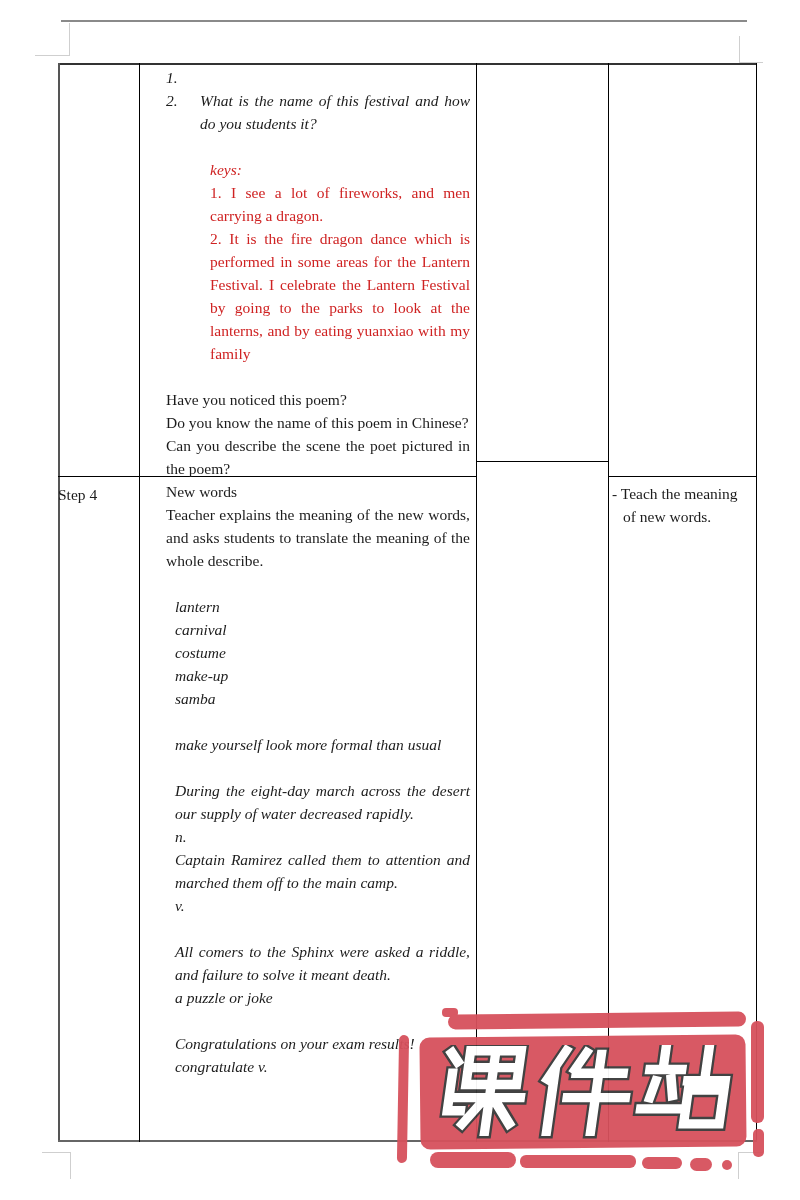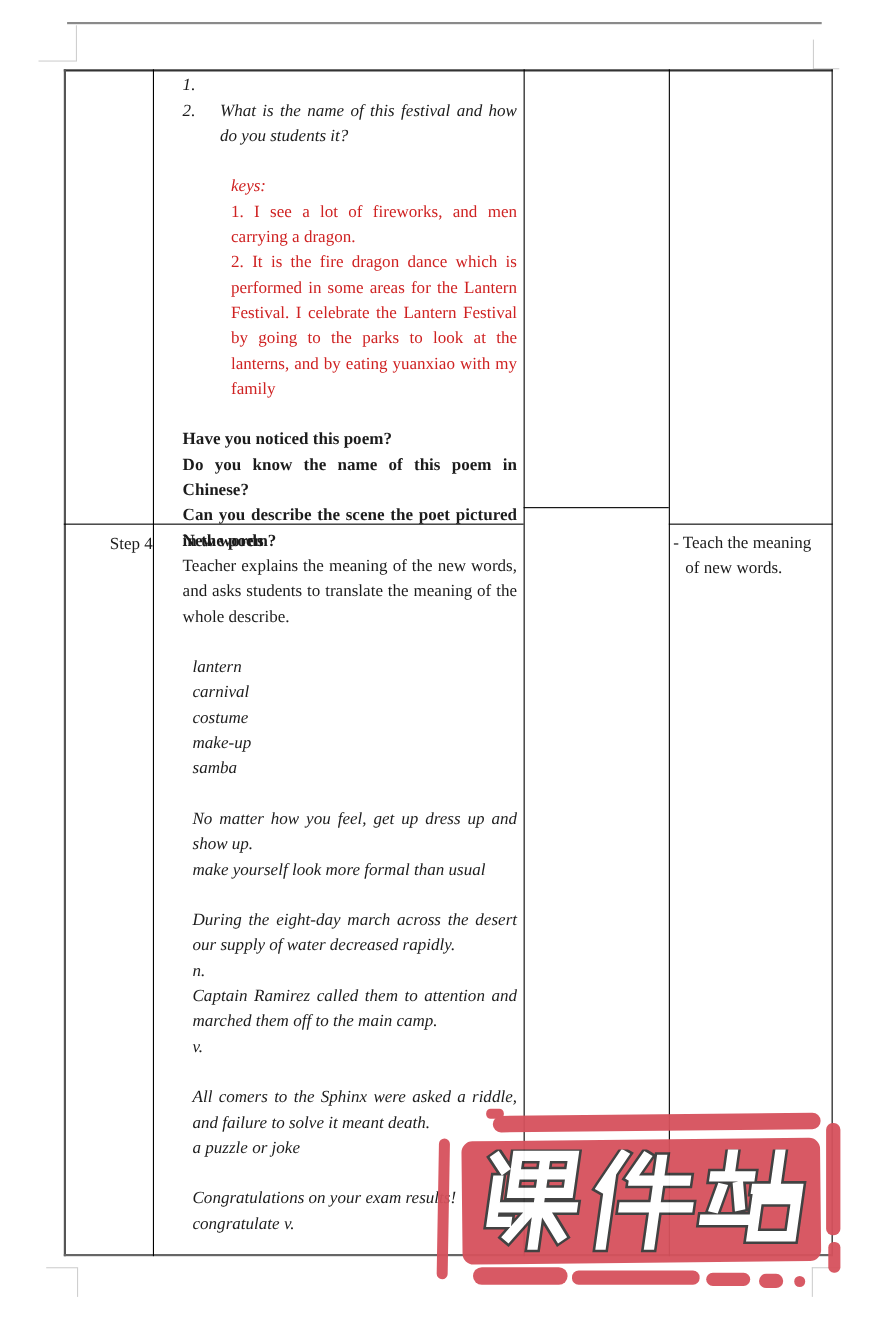--- a/index.html
+++ b/index.html
@@ -12,28 +12,28 @@
   .page-top-line{left:61px;top:20px;width:686px;height:2px;background:#8a8a8a;}
   .mark{background:#cfcfcf;}
   
   .tline{background:#000;}
   
   .txt{font-size:15.5px;line-height:23px;}
   .spacer{height:23px;}
   p{margin:0;}
   .just{text-align:justify;}
   .ital{font-style:italic;}
-  .bold{font-weight:bold;}
+  .bold{font-weight:normal;}
   .red{color:#cf2222;margin-left:44px;}
   .qrow{display:flex;}
   .qnum{width:34px;flex:0 0 34px;font-style:italic;}
   .qtext{flex:1;}
   .vocab{font-style:italic;padding-left:9px;}
   .ex{font-style:italic;padding-left:9px;text-align:justify;}
-  #step-label{left:58px;top:483px;width:81px;text-align:right;font-size:15.5px;}
+  #step-label{left:58px;top:483px;width:81px;text-align:left;font-size:15.5px;}
   #content1{left:166px;top:66px;width:304px;}
   #content2{left:166px;top:480px;width:304px;}
   #purpose{left:612px;top:482px;width:142px;}
   .purpose-line2{padding-left:11px;}
   
   #stamp{left:390px;top:1005px;width:390px;height:190px;opacity:0.95;}
   .sred{position:absolute;background:#d6515c;}
   #stamp-body{left:30px;top:31px;width:326px;height:112px;border-radius:10px;transform:rotate(-0.6deg);}
   #stamp-top{left:58px;top:8px;width:298px;height:15px;border-radius:8px;transform:rotate(-0.6deg);}
   #stamp-top2{left:52px;top:3px;width:16px;height:9px;border-radius:4px;}
@@ -96,21 +96,20 @@
 <div id="content2" class="abs txt">
   <p class="bold">New words</p>
   <p class="just">Teacher explains the meaning of the new words, and asks students to translate the meaning of the whole describe.</p>
   <div class="spacer"></div>
   <p class="vocab">lantern</p>
   <p class="vocab">carnival</p>
   <p class="vocab">costume</p>
   <p class="vocab">make-up</p>
   <p class="vocab">samba</p>
   <div class="spacer"></div>
-  <p class="ex">No matter how you feel, get up dress up and show up.</p>
   <p class="ex">make yourself look more formal than usual</p>
   <div class="spacer"></div>
   <p class="ex">During the eight-day march across the desert our supply of water decreased rapidly.</p>
   <p class="ex">n.</p>
   <p class="ex">Captain Ramirez called them to attention and marched them off to the main camp.</p>
   <p class="ex">v.</p>
   <div class="spacer"></div>
   <p class="ex">All comers to the Sphinx were asked a riddle, and failure to solve it meant death.</p>
   <p class="ex">a puzzle or joke</p>
   <div class="spacer"></div>

